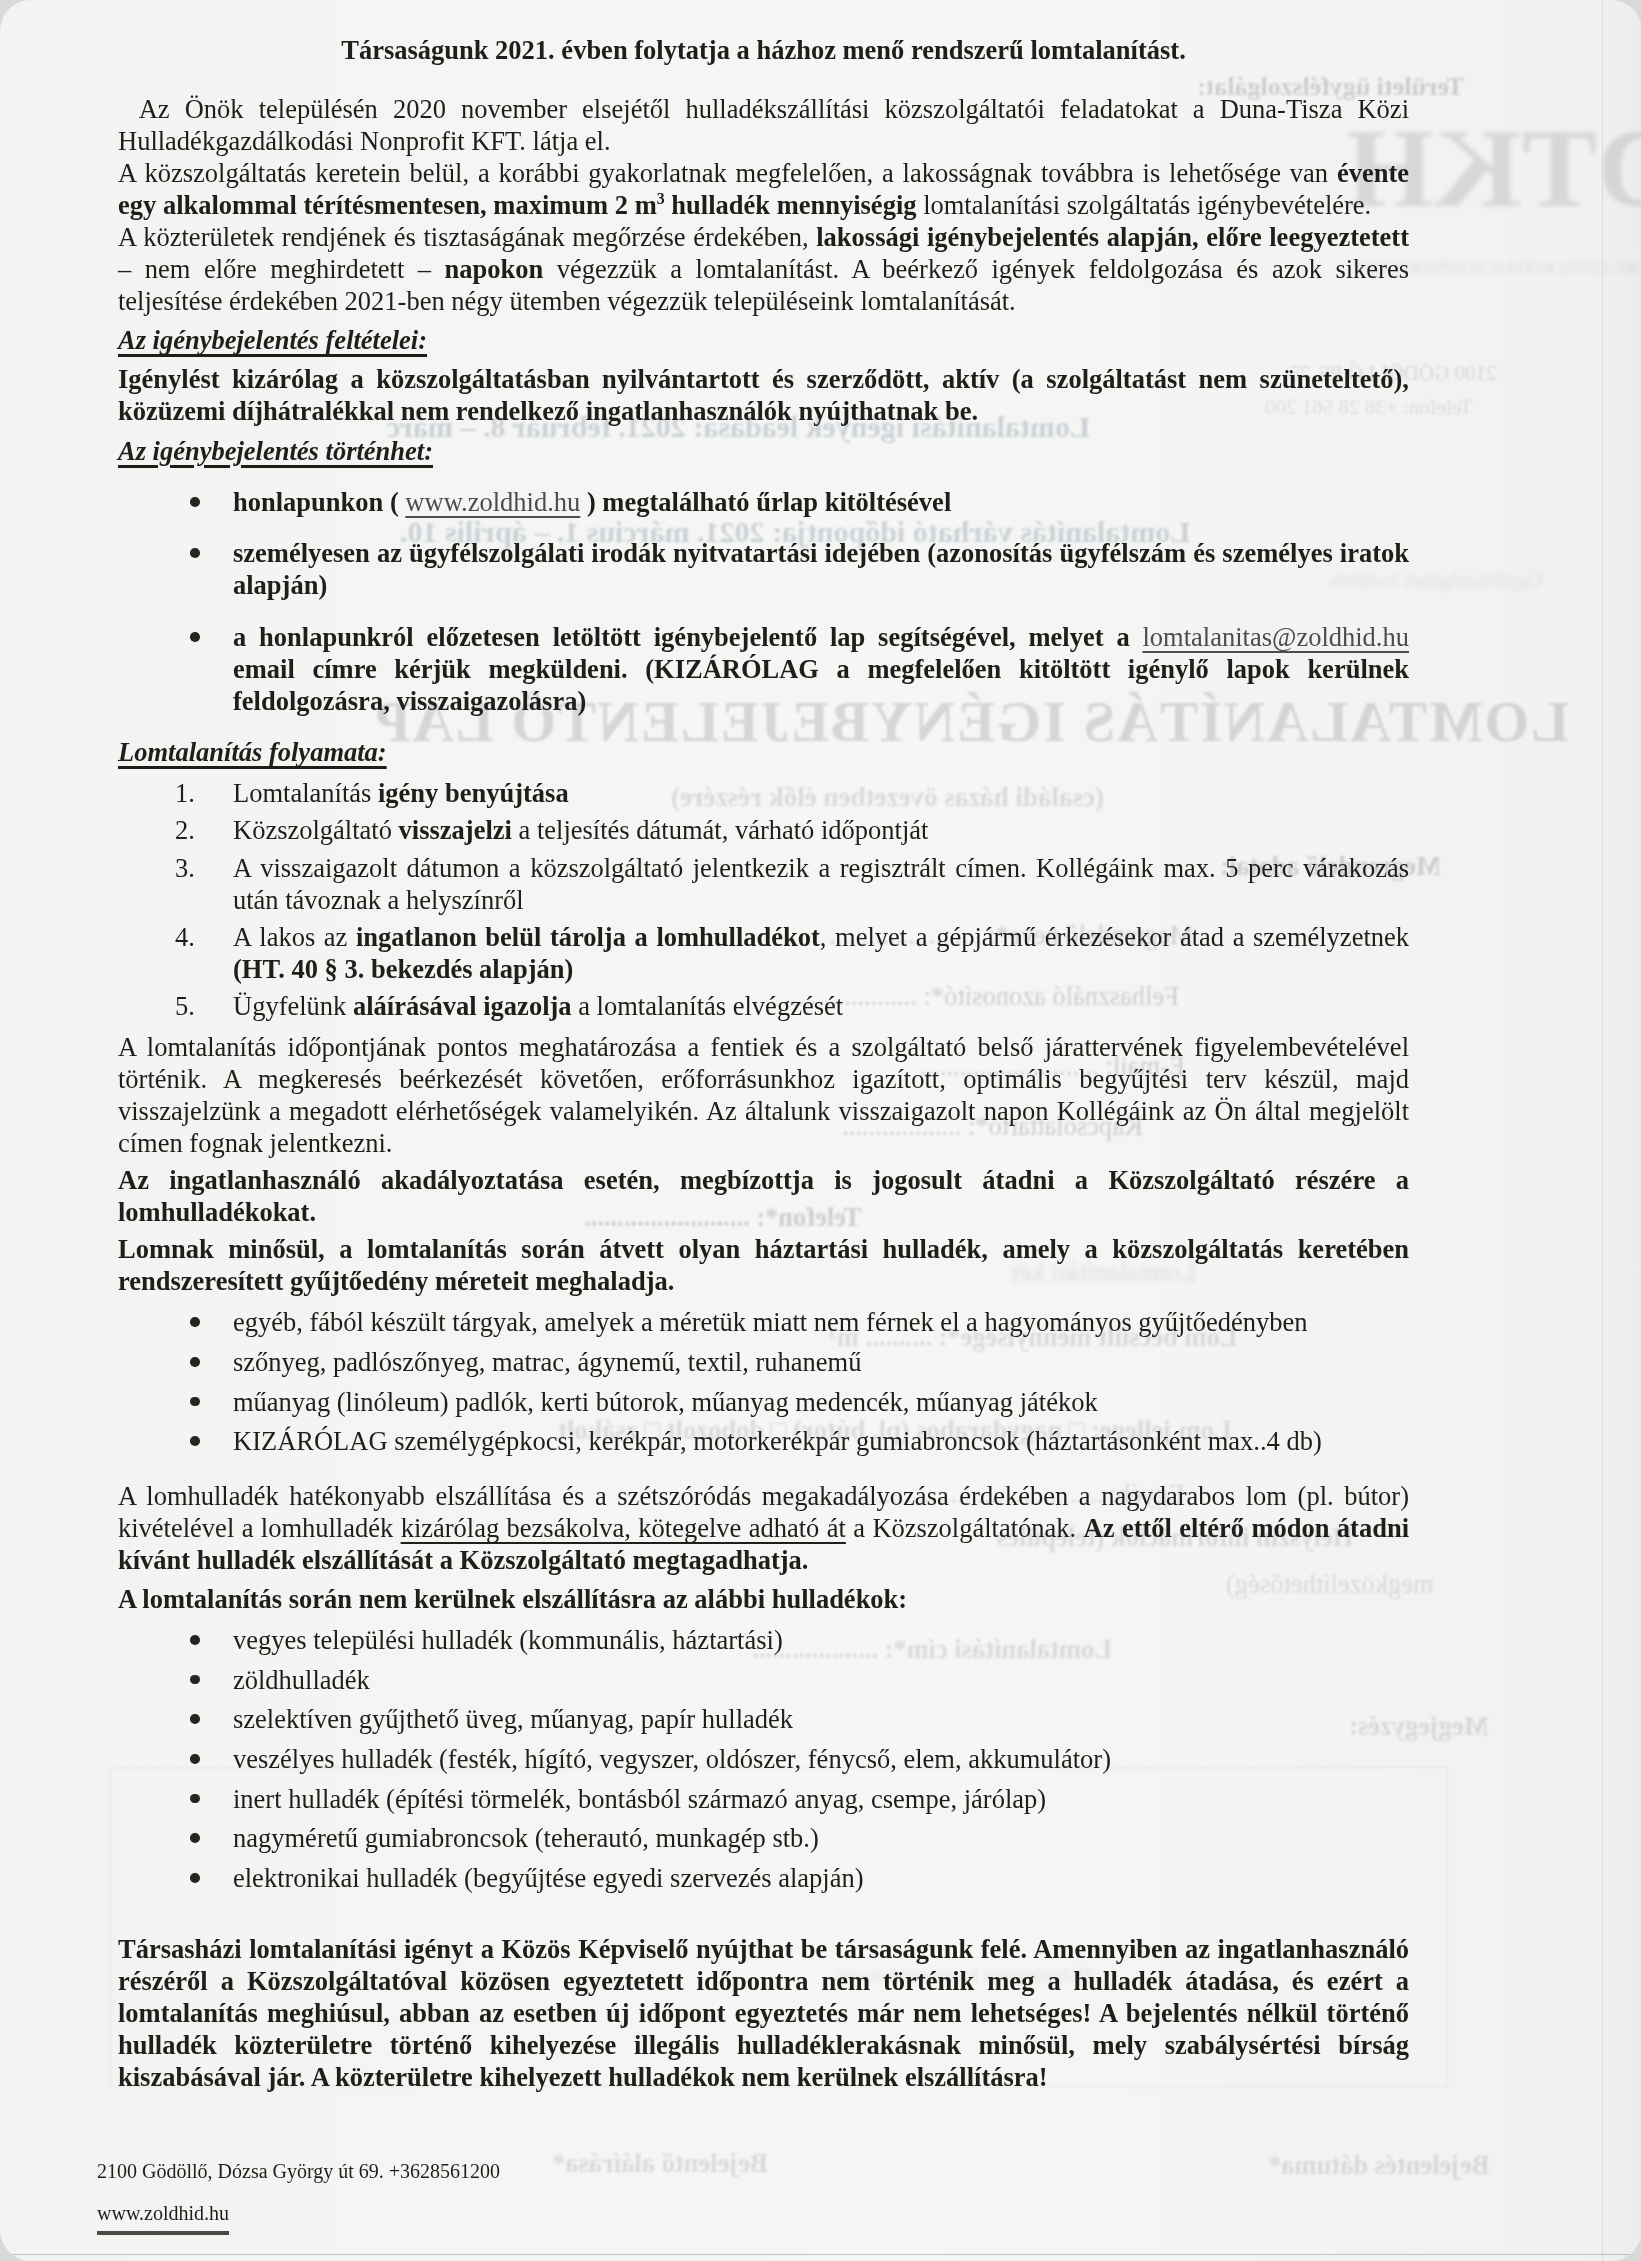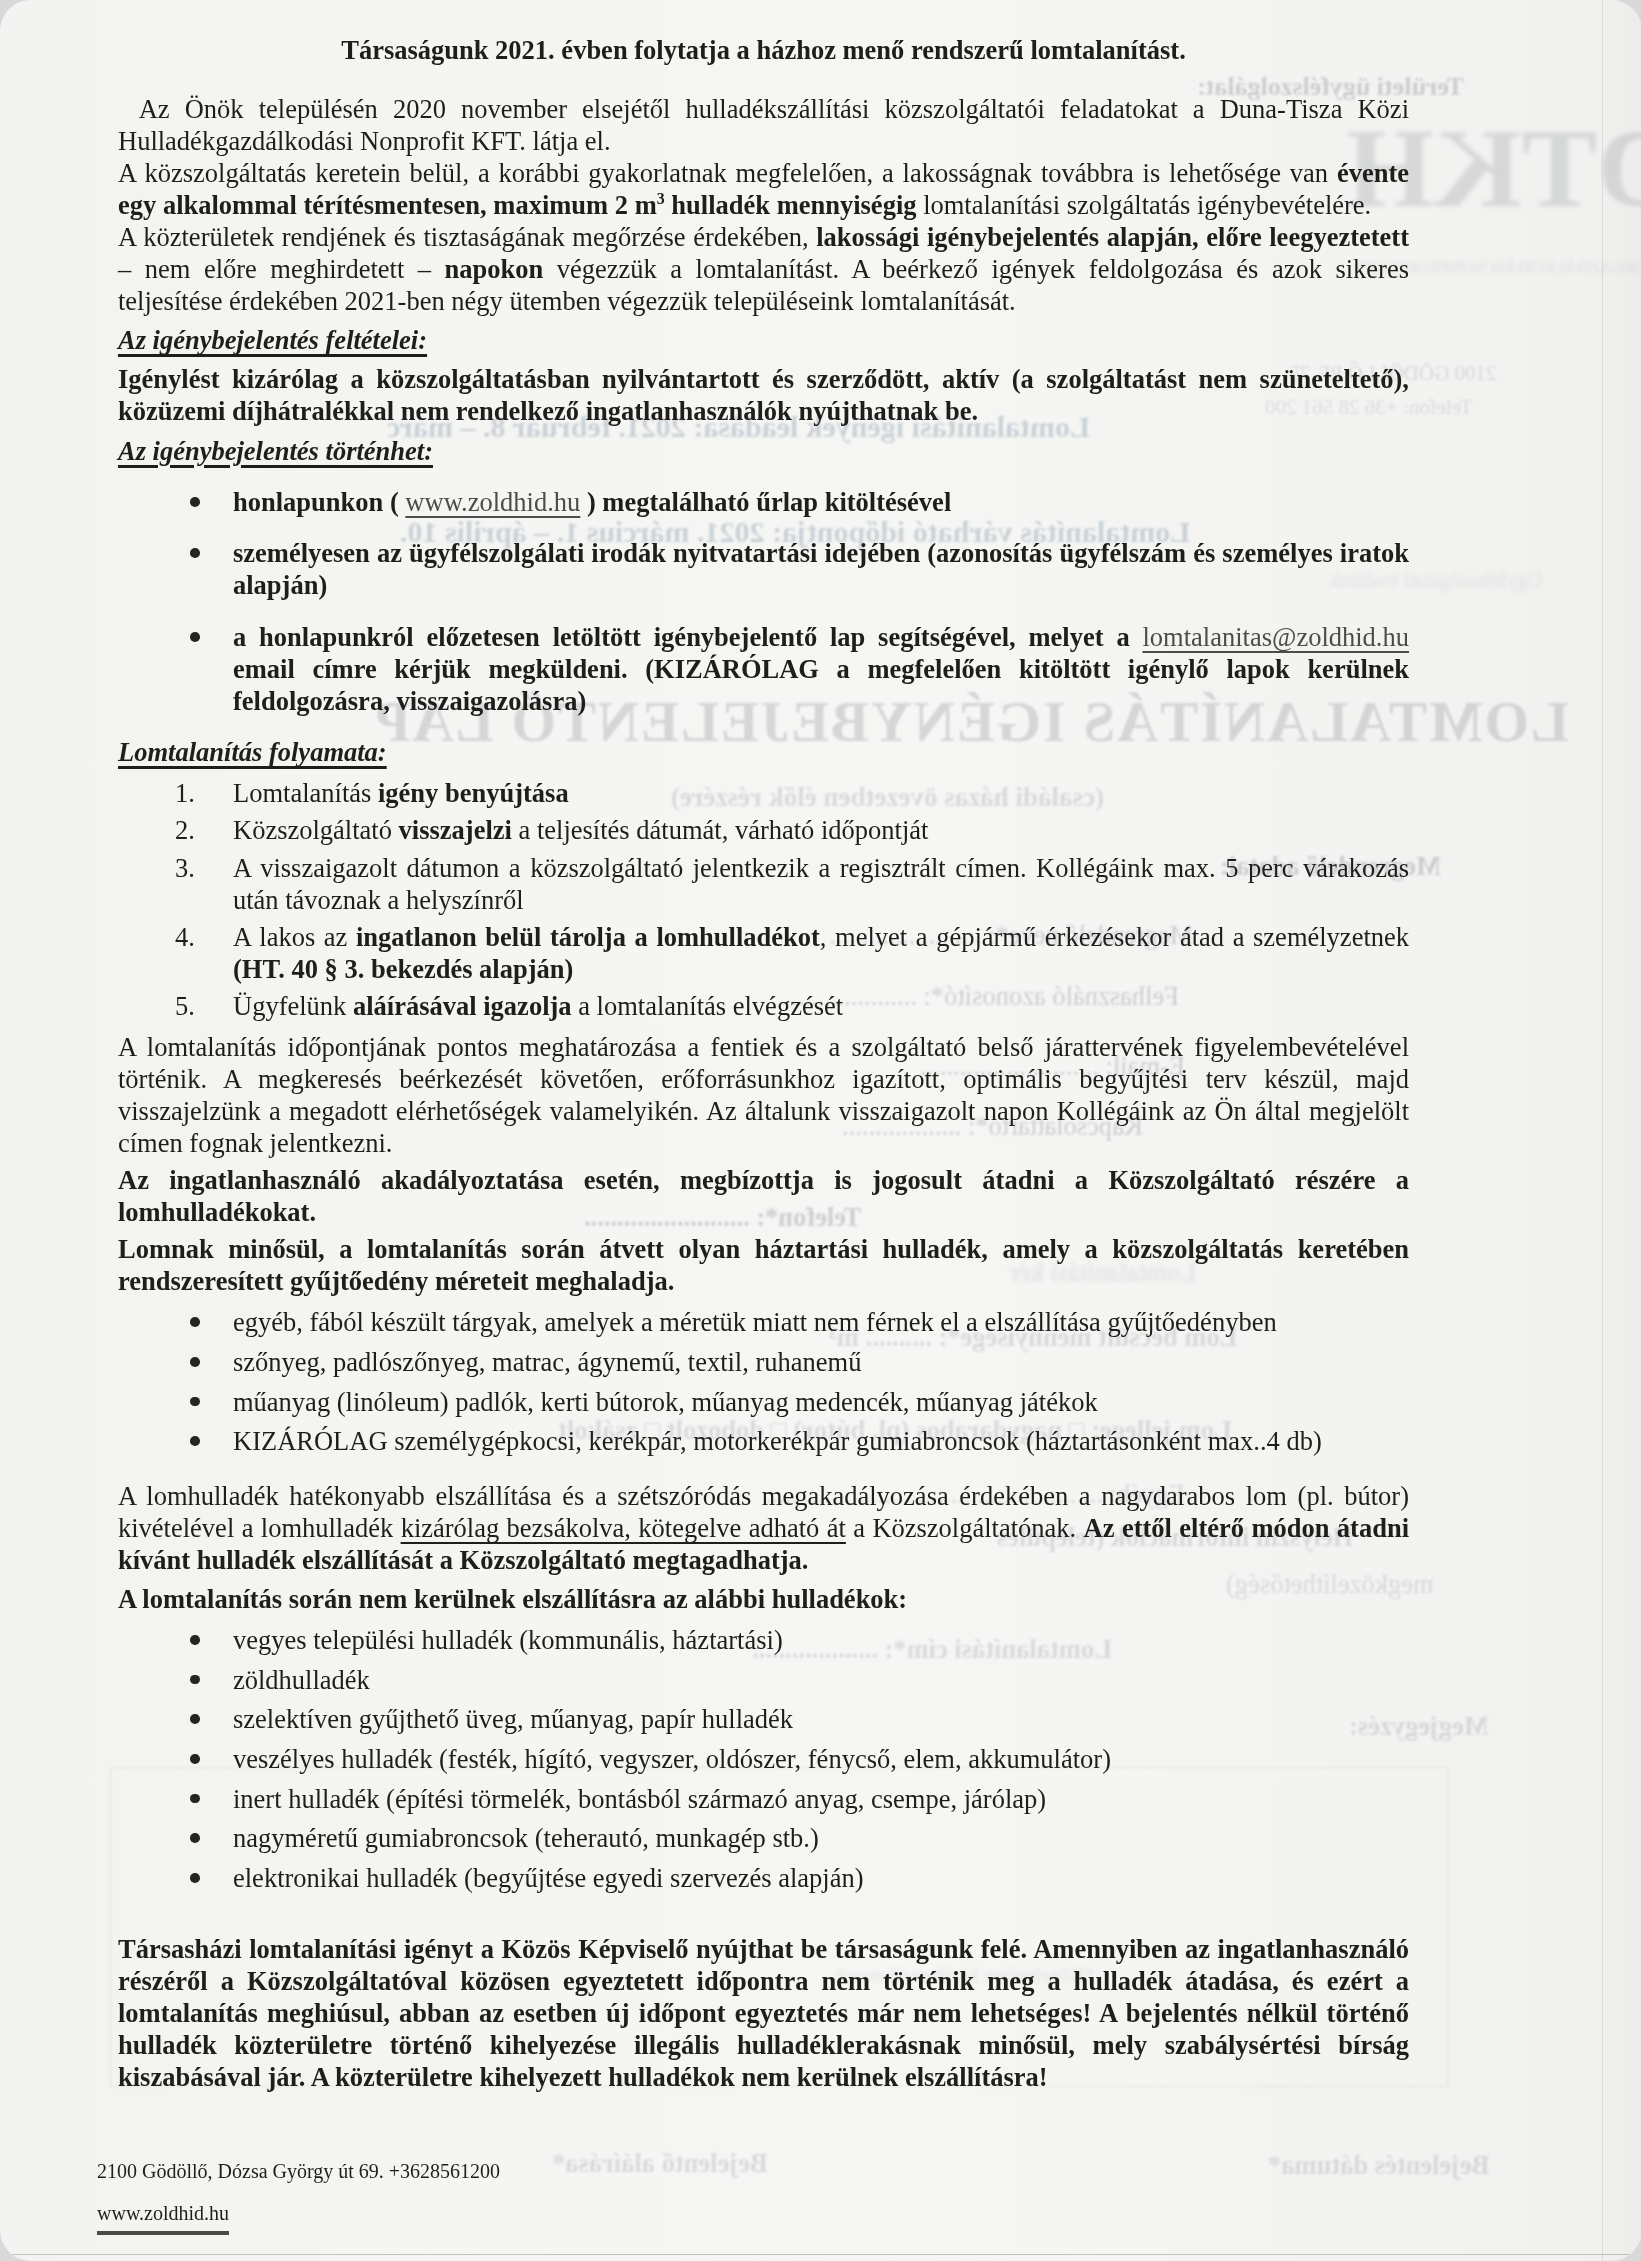--- a/index.html
+++ b/index.html
@@ -120,21 +120,21 @@
         <li><span class="num">1.</span><span>Lomtalanítás </span><span class="b">igény benyújtása</span></li>
         <li><span class="num">2.</span><span>Közszolgáltató </span><span class="b">visszajelzi</span><span> a teljesítés dátumát, várható időpontját</span></li>
         <li><span class="num">3.</span><span>A visszaigazolt dátumon a közszolgáltató jelentkezik a regisztrált címen. Kollégáink max. 5 perc várakozás után távoznak a helyszínről</span></li>
         <li><span class="num">4.</span><span>A lakos az </span><span class="b">ingatlanon belül tárolja a lomhulladékot</span><span>, melyet a gépjármű érkezésekor átad a személyzetnek </span><span class="b">(HT. 40 § 3. bekezdés alapján)</span></li>
         <li><span class="num">5.</span><span>Ügyfelünk </span><span class="b">aláírásával igazolja</span><span> a lomtalanítás elvégzését</span></li>
       </ol>
       <p class="para"><span>A lomtalanítás időpontjának pontos meghatározása a fentiek és a szolgáltató belső járattervének figyelembevételével történik. A megkeresés beérkezését követően, erőforrásunkhoz igazított, optimális begyűjtési terv készül, majd visszajelzünk a megadott elérhetőségek valamelyikén. Az általunk visszaigazolt napon Kollégáink az Ön által megjelölt címen fognak jelentkezni.</span></p>
       <p class="para" style="margin-top: 5.2px;"><span class="b">Az ingatlanhasználó akadályoztatása esetén, megbízottja is jogosult átadni a Közszolgáltató részére a lomhulladékokat.</span></p>
       <p class="para" style="margin-top: 5.2px;"><span class="b">Lomnak minősül, a lomtalanítás során átvett olyan háztartási hulladék, amely a közszolgáltatás keretében rendszeresített gyűjtőedény méreteit meghaladja.</span></p>
       <ul class="blist sm">
-        <li><span>egyéb, fából készült tárgyak, amelyek a méretük miatt nem férnek el a elszállítása gyűjtőedényben</span></li>
+        <li><span>egyéb, fából készült tárgyak, amelyek a méretük miatt nem férnek el a hagyományos gyűjtőedényben</span></li>
         <li><span>szőnyeg, padlószőnyeg, matrac, ágynemű, textil, ruhanemű</span></li>
         <li><span>műanyag (linóleum) padlók, kerti bútorok, műanyag medencék, műanyag játékok</span></li>
         <li><span>KIZÁRÓLAG személygépkocsi, kerékpár, motorkerékpár gumiabroncsok (háztartásonként max..4 db)</span></li>
       </ul>
       <p class="para" style="margin-top: 23px;"><span>A lomhulladék hatékonyabb elszállítása és a szétszóródás megakadályozása érdekében a nagydarabos lom (pl. bútor) kivételével a lomhulladék </span><span class="u">kizárólag bezsákolva, kötegelve adható át</span><span> a Közszolgáltatónak. </span><span class="b">Az ettől eltérő módon átadni kívánt hulladék elszállítását a Közszolgáltató megtagadhatja.</span></p>
       <div class="sub">A lomtalanítás során nem kerülnek elszállításra az alábbi hulladékok:</div>
       <ul class="blist sm">
         <li><span>vegyes települési hulladék (kommunális, háztartási)</span></li>
         <li><span>zöldhulladék</span></li>
         <li><span>szelektíven gyűjthető üveg, műanyag, papír hulladék</span></li>

